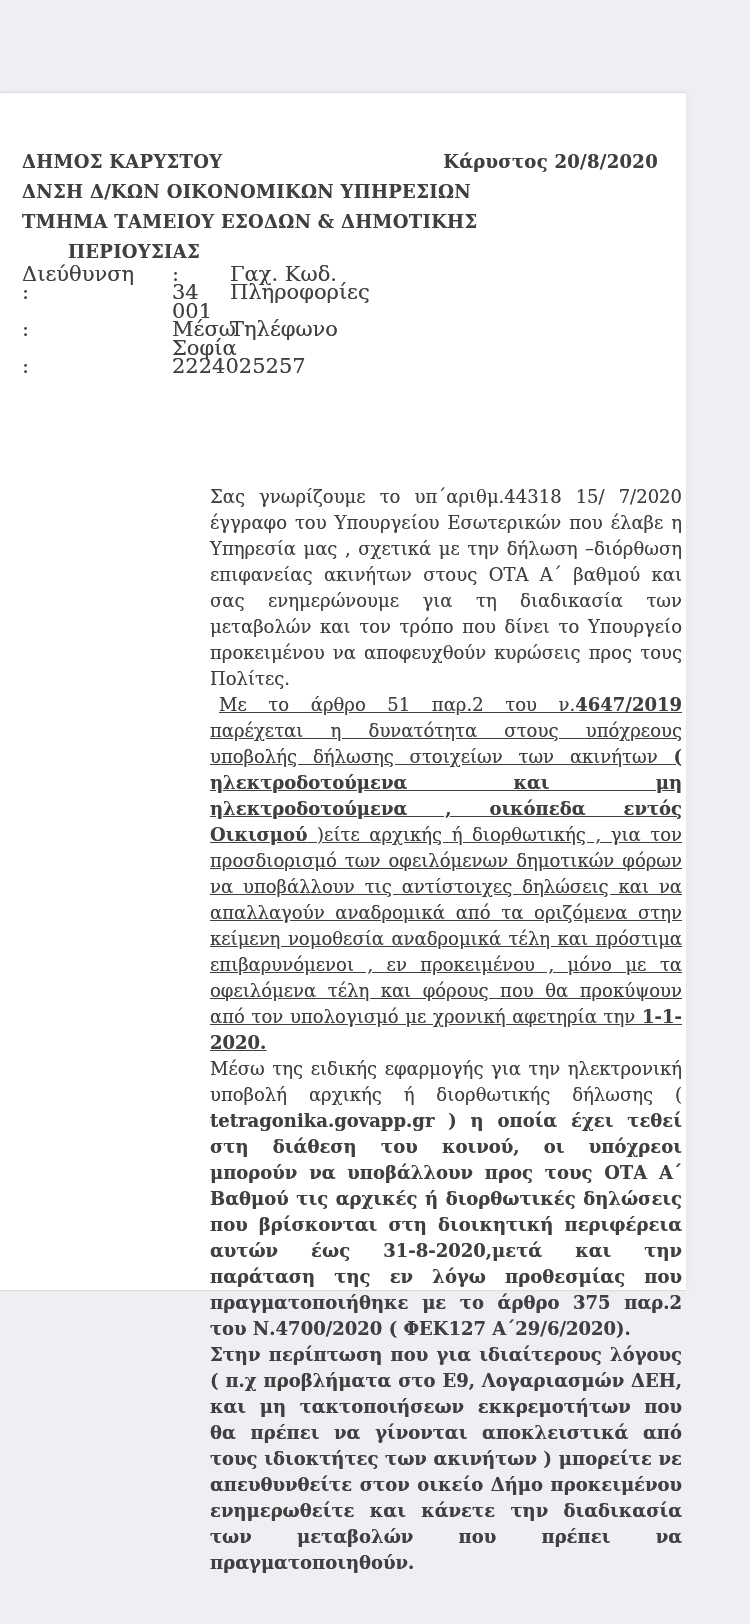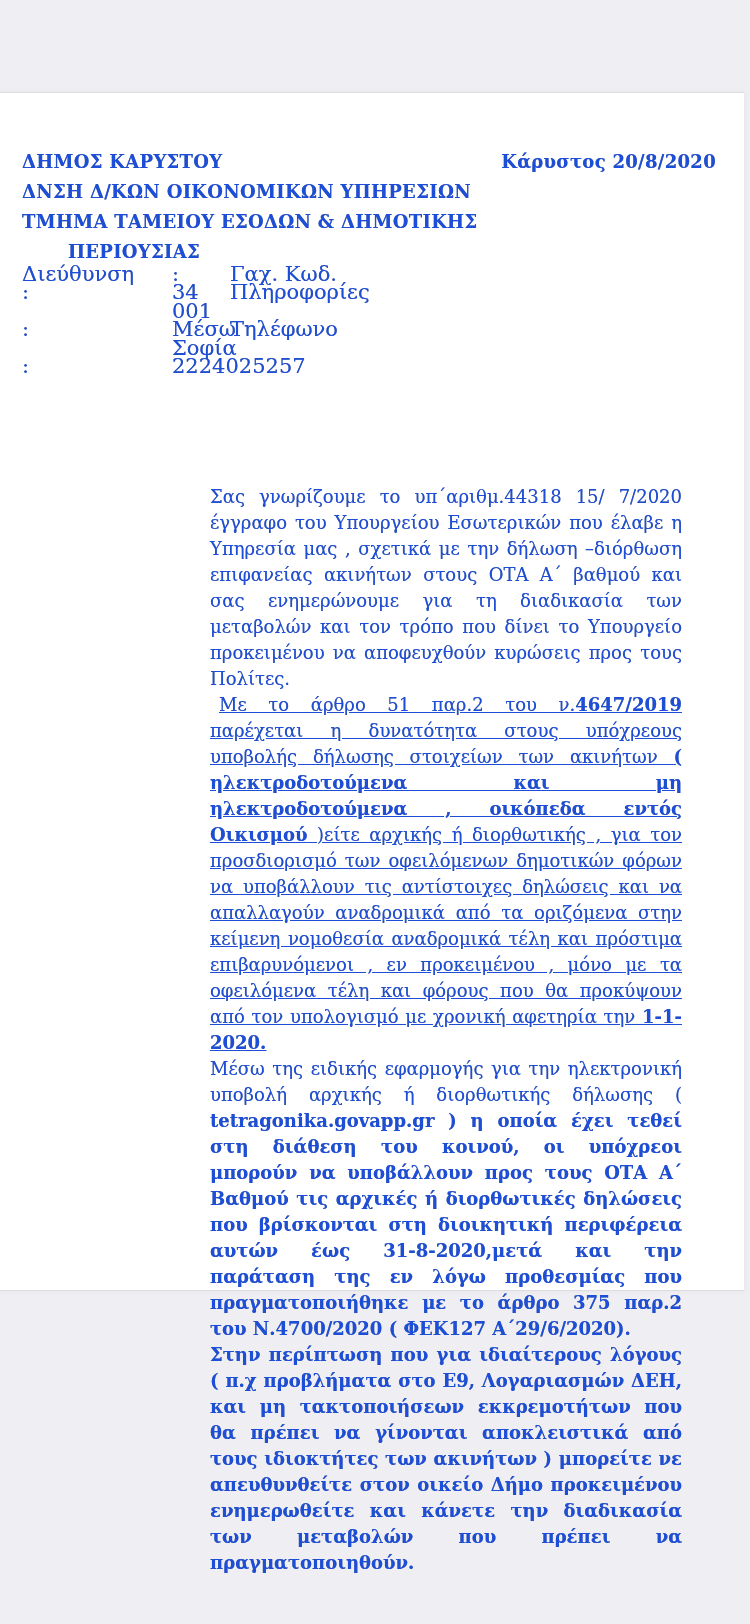--- a/index.html
+++ b/index.html
@@ -10,24 +10,24 @@
     font-family: "DejaVu Serif", serif;
   }
   .screen {
     position: relative;
     width: 750px; height: 1624px;
     background: #EFEFF3;
   }
   .paper {
     position: absolute;
     top: 93px; left: 0;
-    width: 744px; height: 1197px;
+    width: 686px; height: 1197px;
     background: #FFFFFF;
     box-shadow: 0 -1px 0 #DCDCE1, 0 1px 0 #DCDCE1, 0 0 6px rgba(0,0,0,0.06);
-    color: #1d4ed8;
+    color: #404040;
     text-shadow: 0 0 0.6px rgba(30,30,32,0.45);
   }
   .doc-header {
     position: absolute;
     top: 54px; left: 22px; right: 28px;
     font-weight: bold;
     font-size: 18px;
     line-height: 30px;
     letter-spacing: 0.3px;
     white-space: nowrap;

